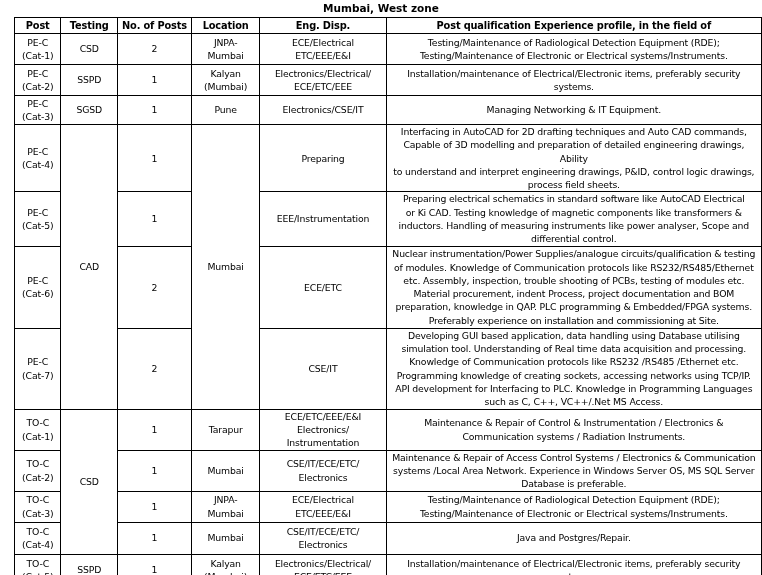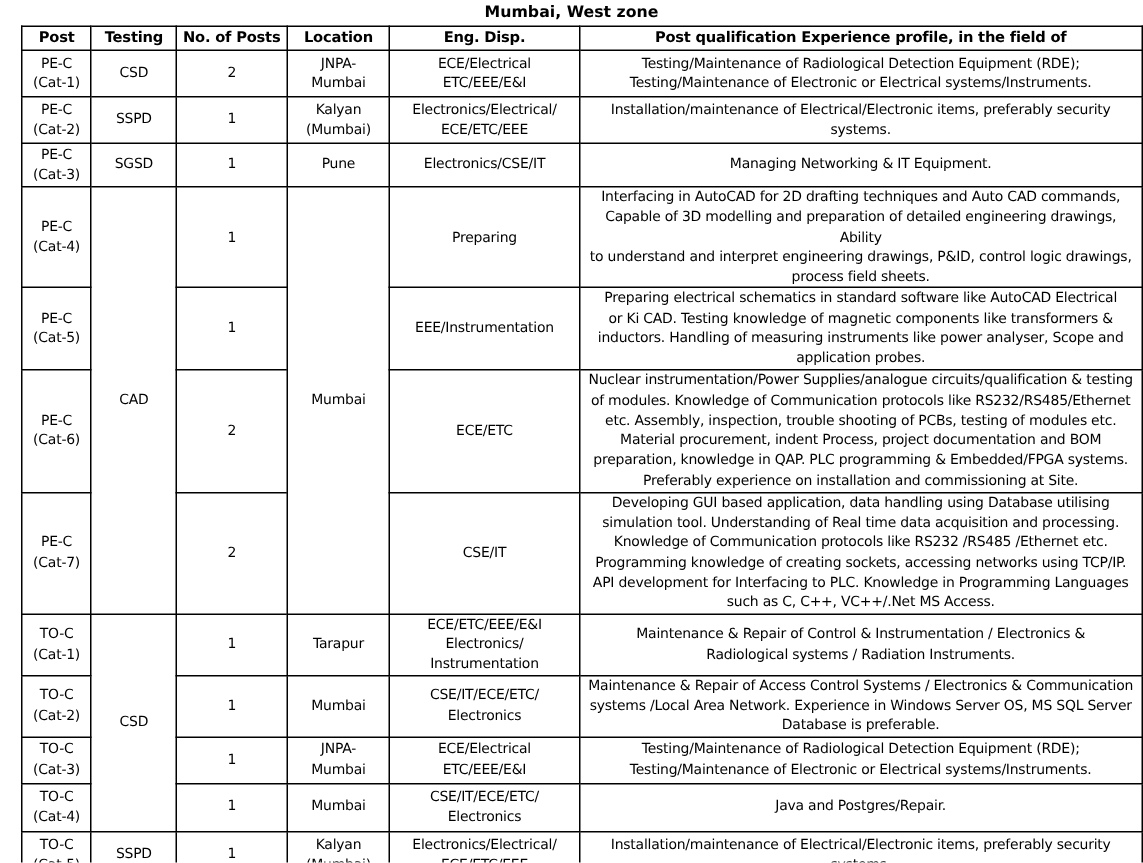--- a/index.html
+++ b/index.html
@@ -112,21 +112,21 @@
       <td>1</td>
       <td rowspan="4">Mumbai</td>
       <td>Preparing</td>
       <td class="profile"><span>Interfacing in AutoCAD for 2D drafting techniques and Auto CAD commands,</span><br><span>Capable of 3D modelling and preparation of detailed engineering drawings, Ability</span><br><span>to understand and interpret engineering drawings, P&amp;ID, control logic drawings,</span><br><span>process field sheets.</span></td>
     </tr>
 
     <tr style="height:54px">
       <td><span>PE-C</span><br><span>(Cat-5)</span></td>
       <td>1</td>
       <td>EEE/Instrumentation</td>
-      <td class="profile"><span>Preparing electrical schematics in standard software like AutoCAD Electrical</span><br><span>or Ki CAD. Testing knowledge of magnetic components like transformers &amp;</span><br><span>inductors. Handling of measuring instruments like power analyser, Scope and</span><br><span>application probes.</span></td>
+      <td class="profile"><span>Preparing electrical schematics in standard software like AutoCAD Electrical</span><br><span>or Ki CAD. Testing knowledge of magnetic components like transformers &amp;</span><br><span>inductors. Handling of measuring instruments like power analyser, Scope and</span><br><span>differential control.</span></td>
     </tr>
 
     <tr style="height:82px">
       <td><span>PE-C</span><br><span>(Cat-6)</span></td>
       <td>2</td>
       <td>ECE/ETC</td>
       <td class="profile"><span>Nuclear instrumentation/Power Supplies/analogue circuits/qualification &amp; testing</span><br><span>of modules. Knowledge of Communication protocols like RS232/RS485/Ethernet</span><br><span>etc. Assembly, inspection, trouble shooting of PCBs, testing of modules etc.</span><br><span>Material procurement, indent Process, project documentation and BOM</span><br><span>preparation, knowledge in QAP. PLC programming &amp; Embedded/FPGA systems.</span><br><span>Preferably experience on installation and commissioning at Site.</span></td>
     </tr>
 
     <tr style="height:81px">
@@ -135,21 +135,21 @@
       <td>CSE/IT</td>
       <td class="profile"><span>Developing GUI based application, data handling using Database utilising</span><br><span>simulation tool. Understanding of Real time data acquisition and processing.</span><br><span>Knowledge of Communication protocols like RS232 /RS485 /Ethernet etc.</span><br><span>Programming knowledge of creating sockets, accessing networks using TCP/IP.</span><br><span>API development for Interfacing to PLC. Knowledge in Programming Languages</span><br><span>such as C, C++, VC++/.Net MS Access.</span></td>
     </tr>
 
     <tr style="height:40px">
       <td><span>TO-C</span><br><span>(Cat-1)</span></td>
       <td rowspan="4">CSD</td>
       <td>1</td>
       <td>Tarapur</td>
       <td><span>ECE/ETC/EEE/E&amp;I</span><br><span>Electronics/</span><br><span>Instrumentation</span></td>
-      <td class="profile"><span>Maintenance &amp; Repair of Control &amp; Instrumentation / Electronics &amp;</span><br><span>Radiological systems / Radiation Instruments.</span></td>
+      <td class="profile"><span>Maintenance &amp; Repair of Control &amp; Instrumentation / Electronics &amp;</span><br><span>Communication systems / Radiation Instruments.</span></td>
     </tr>
 
     <tr style="height:41px">
       <td><span>TO-C</span><br><span>(Cat-2)</span></td>
       <td>1</td>
       <td>Mumbai</td>
       <td><span>CSE/IT/ECE/ETC/</span><br><span>Electronics</span></td>
       <td class="profile"><span>Maintenance &amp; Repair of Access Control Systems / Electronics &amp; Communication</span><br><span>systems /Local Area Network. Experience in Windows Server OS, MS SQL Server</span><br><span>Database is preferable.</span></td>
     </tr>
 

